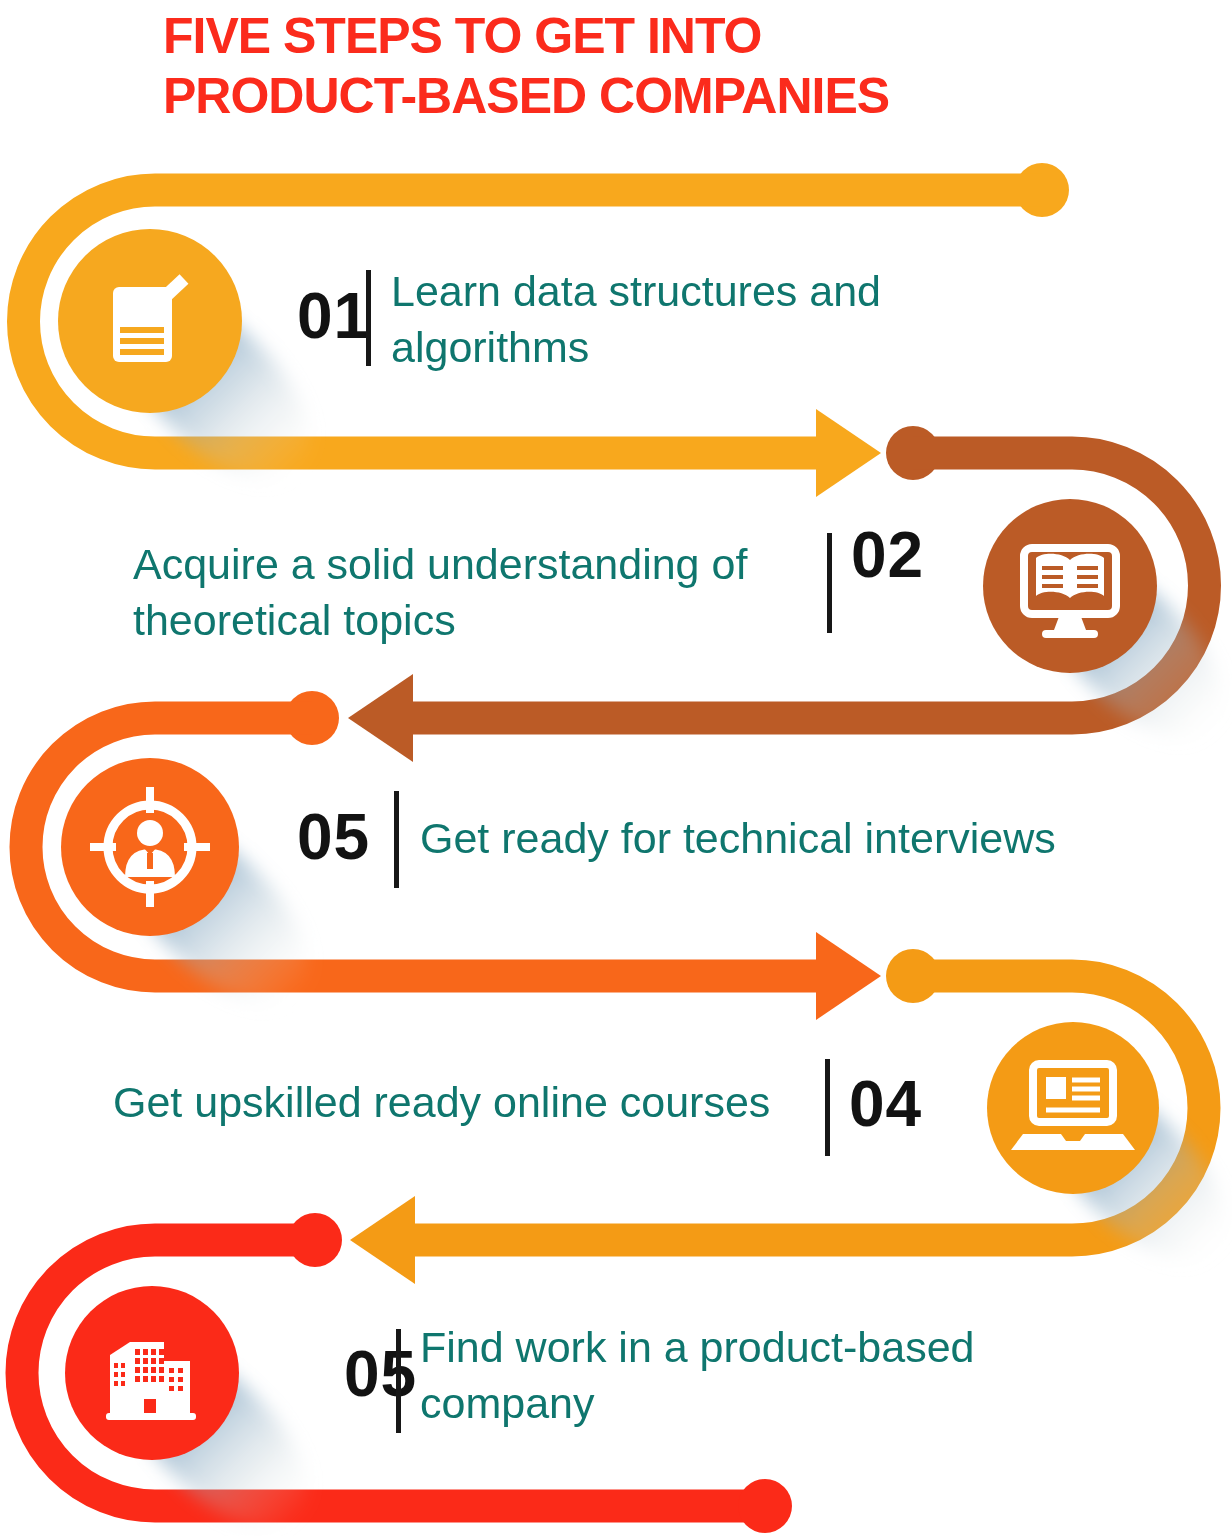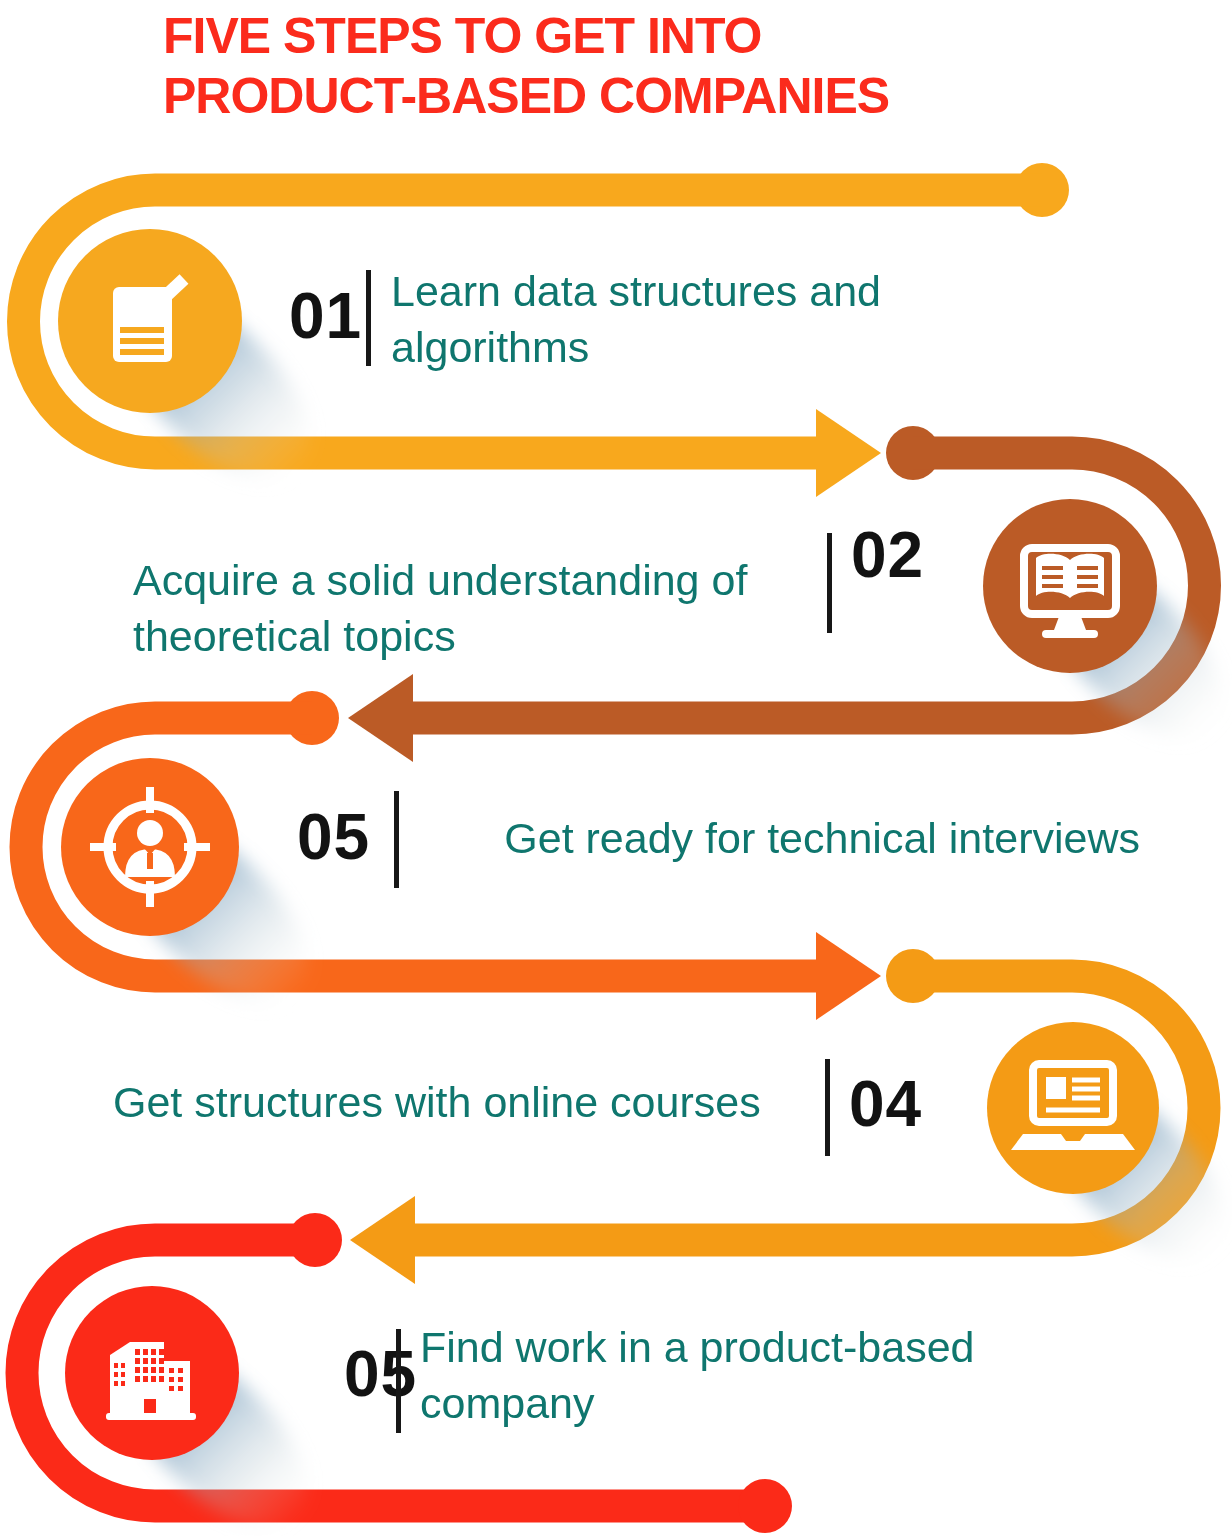--- a/index.html
+++ b/index.html
@@ -15,26 +15,26 @@
   }
   .num{
     position:absolute;font-size:64px;line-height:64px;font-weight:800;
     color:#121212;letter-spacing:1px;white-space:nowrap;
   }
   .vr{position:absolute;width:5px;background:#171717;}
   .txt{
     position:absolute;font-size:43px;line-height:56px;color:#0f766e;
   }
   
-  #n1{left:289px;top:284px;}  #d1{left:366px;top:270px;height:96px;}
+  #n1{left:297px;top:284px;}  #d1{left:366px;top:270px;height:96px;}
   #t1{left:391px;top:263px;width:575px;}
-  #t2{left:133px;top:552px;width:690px;} #d2{left:827px;top:533px;height:100px;}
+  #t2{left:133px;top:536px;width:690px;} #d2{left:827px;top:533px;height:100px;}
   #n2{left:851px;top:523px;}
   #n3{left:297px;top:805px;}  #d3{left:394px;top:791px;height:97px;}
-  #t3{left:420px;top:810px;width:720px;text-align:right;}
+  #t3{left:420px;top:810px;width:720px;}
   #t4{left:113px;top:1074px;width:720px;} #d4{left:825px;top:1059px;height:97px;}
   #n4{left:849px;top:1072px;}
   #n5{left:297px;top:1342px;margin-left:47px;} #d5{left:396px;top:1329px;height:104px;}
   #t5{left:420px;top:1319px;width:650px;}
 </style>
 </head>
 <body>
 
 <div class="canvas">
 
@@ -195,21 +195,21 @@
   <div class="txt" id="t1">Learn data structures and algorithms</div>
 
   <div class="txt" id="t2">Acquire a solid understanding of theoretical topics</div>
   <div class="vr" id="d2"></div>
   <div class="num" id="n2">02</div>
 
   <div class="num" id="n3">05</div>
   <div class="vr" id="d3"></div>
   <div class="txt" id="t3">Get ready for technical interviews</div>
 
-  <div class="txt" id="t4">Get structures with online courses</div>
+  <div class="txt" id="t4">Get upskilled ready online courses</div>
   <div class="vr" id="d4"></div>
   <div class="num" id="n4">04</div>
 
   <div class="num" id="n5">05</div>
   <div class="vr" id="d5"></div>
   <div class="txt" id="t5">Find work in a product-based company</div>
 
 </div>
 
 </body></html>

